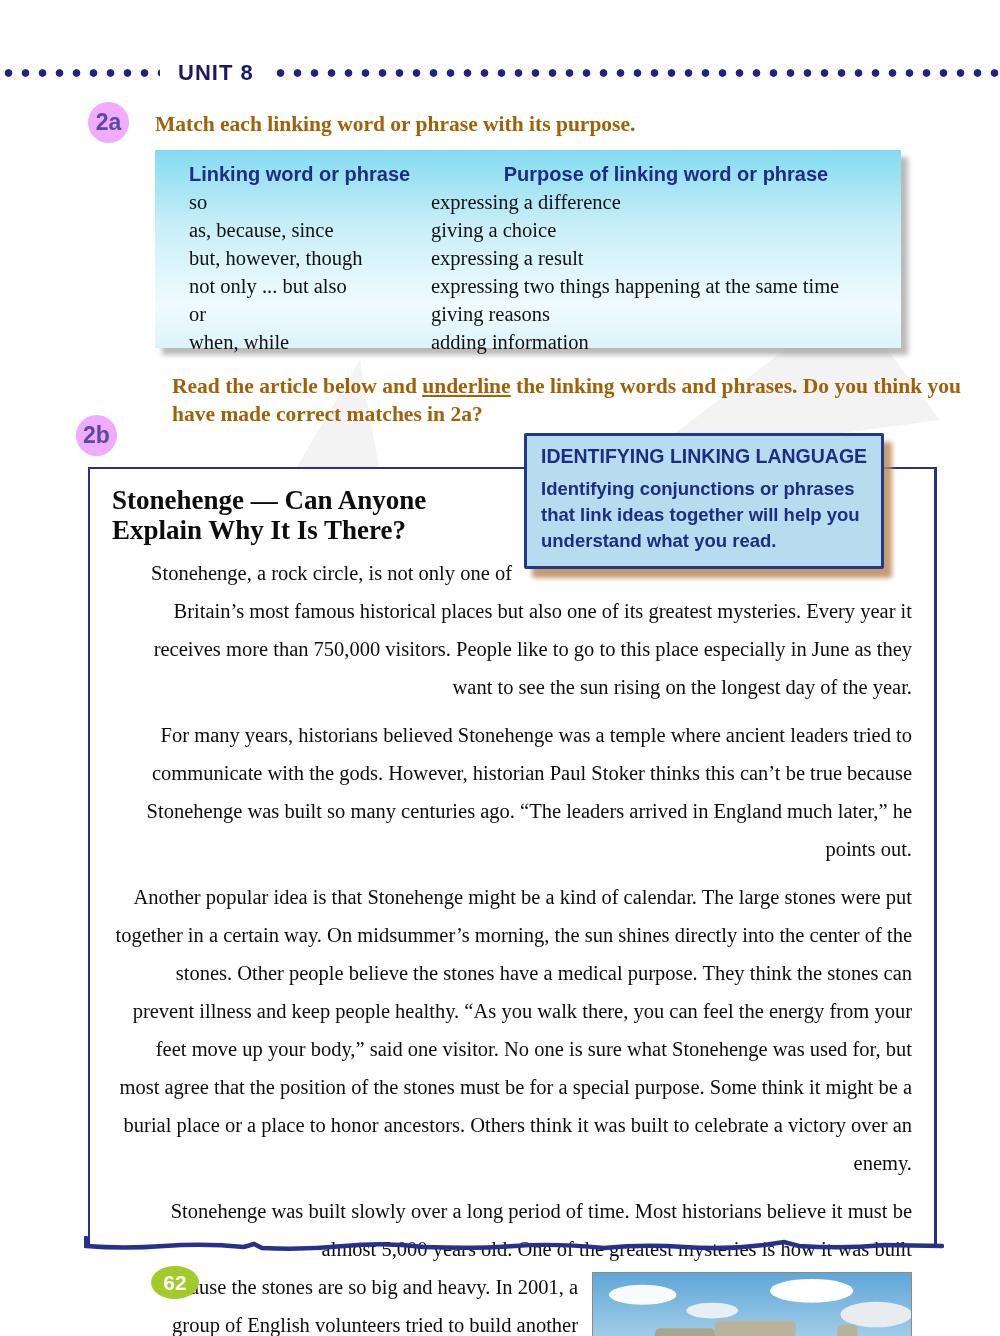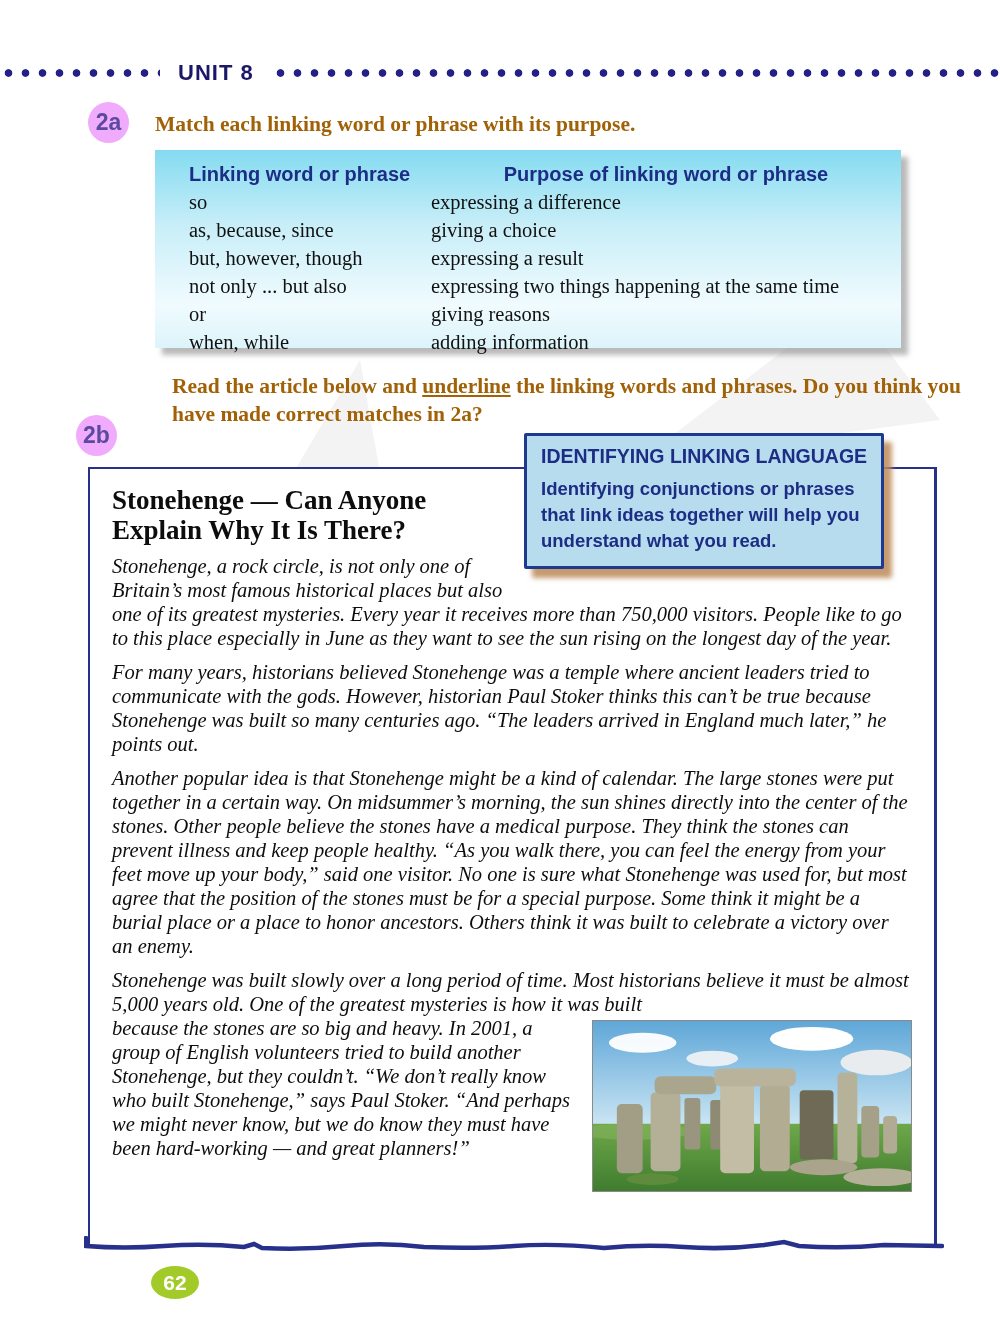--- a/index.html
+++ b/index.html
@@ -83,23 +83,22 @@
     background:#ffffff;
     border-top:2px solid #27318c;border-left:2px solid #27318c;border-right:3px solid #27318c;
     box-sizing:border-box;
     padding:16px 22px 0 22px;
   }
   .tip-spacer{float:right;width:400px;height:100px;}
   .article-title{
     font-size:27px;line-height:30px;font-weight:bold;margin:0 0 9px 0;max-width:380px;color:#0d0d0d;
   }
   .article-box p{
-    margin:0 0 10px 0;font-size:20.5px;line-height:24px;color:#0d0d0d;
-    text-align:left;
-    font-style:italic;
+    margin:0 0 10px 0;font-size:20.5px;line-height:38px;color:#0d0d0d;
+    text-align:right;
   }
   .photo-frame{
     float:right;width:320px;height:172px;margin:4px 0 4px 14px;
     border:1px solid #8a8a8a;background:#fff;box-sizing:border-box;
   }
   .photo-frame svg{display:block;width:100%;height:100%;}
   .wavy{
     position:absolute;left:-6px;bottom:-9px;width:860px;height:18px;z-index:5;
   }
 

